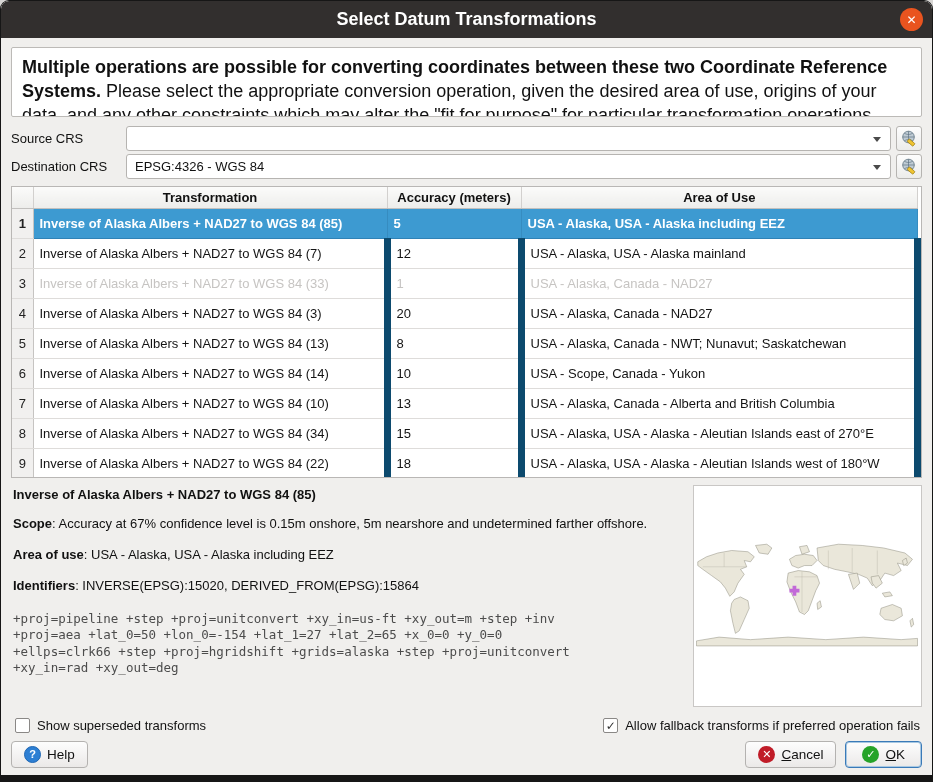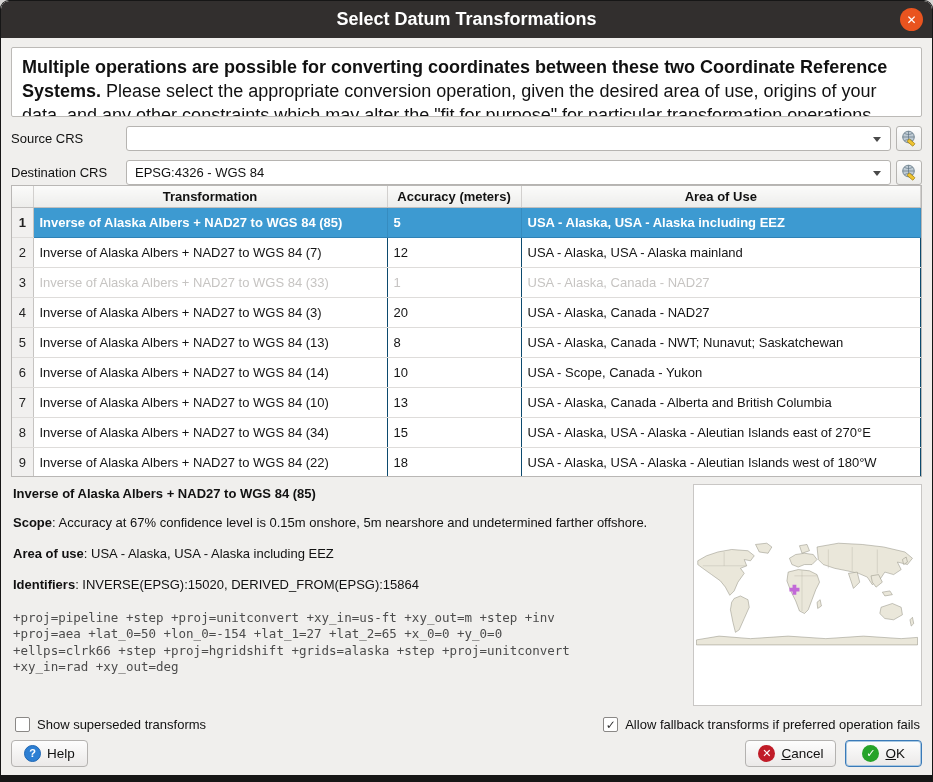--- a/index.html
+++ b/index.html
@@ -48,29 +48,29 @@
     border-left:4px solid transparent; border-right:4px solid transparent;
     border-top:5px solid #4a4a4a;
   }
   .icon-btn{
     width:26px; height:25px; margin-left:5px; background:linear-gradient(#fdfdfd,#ececea);
     border:1px solid #b6b4b1; border-radius:3px; display:flex; align-items:center;
     justify-content:center; cursor:pointer;
   }
 
   
-  .table-wrap{ border:1px solid #b9b7b5; background:#fff; height:292px; overflow:hidden; }
+  .table-wrap{ margin-top:7px; border:1px solid #b9b7b5; background:#fff; height:292px; overflow:hidden; }
   table{ width:100%; border-collapse:collapse; table-layout:fixed; font-size:13px; }
   col.c-num{ width:21px; } col.c-tr{ width:354px; } col.c-acc{ width:134px; }
   th{
     background:linear-gradient(#fbfbfa,#ededeb);
     border-right:1px solid #d2d0ce; border-bottom:1px solid #c2c0be;
     font-weight:bold; height:21px; text-align:center; color:#111;
   }
-  td{ height:30px; border-right:1px solid #0c4a6e; border-bottom:1px solid #dedcda;
+  td{ height:30px; border-right:7px solid #0c4a6e; border-bottom:1px solid #dedcda;
       padding:0 6px; color:#141414; overflow:hidden; white-space:nowrap; }
   td.num{
     background:#f1f0ef; border-right:1px solid #c6c4c2; text-align:center;
     padding:0; color:#222;
   }
   tr.selected td:not(.num){
     background:#3d9ad1; color:#ffffff; font-weight:bold;
     border-right:1px solid #368cc0; border-bottom:1px solid #2f82b6; border-top:1px solid #2f82b6;
   }
   tr.selected td.num{ font-weight:bold; }
@@ -145,21 +145,21 @@
       <div class="icon-btn">
         <svg width="17" height="17" viewBox="0 0 17 17">
           <circle cx="7.5" cy="7" r="5.8" fill="#bfcbd4" stroke="#5e7382" stroke-width="0.8"></circle>
           <path d="M7.5,1.2 v11.6 M1.7,7 h11.6 M3.3,3 c2.6,2 5.8,2 8.4,0 M3.3,11 c2.6,-2 5.8,-2 8.4,0" stroke="#5e7382" stroke-width="0.7" fill="none"></path>
           <path d="M7.5,8.2 a5.8,5.8 0 0 0 4.2,4 l-4.2,0.6 z" fill="#7ea6c6" opacity="0.8"></path>
           <rect x="8.2" y="8.8" width="7.6" height="3.4" rx="0.6" transform="rotate(40 8.2 8.8)" fill="#f0c431" stroke="#9a7d14" stroke-width="0.7"></rect>
         </svg>
       </div>
     </div>
 
-    <div class="crs-row" style="margin-top:8px;">
+    <div class="crs-row" style="margin-top:2px;">
       <span class="crs-label">Destination CRS</span>
       <div class="combo">
         <span>EPSG:4326 - WGS 84</span>
         <span class="combo-arrow"></span>
       </div>
       <div class="icon-btn">
         <svg width="17" height="17" viewBox="0 0 17 17">
           <circle cx="7.5" cy="7" r="5.8" fill="#bfcbd4" stroke="#5e7382" stroke-width="0.8"></circle>
           <path d="M7.5,1.2 v11.6 M1.7,7 h11.6 M3.3,3 c2.6,2 5.8,2 8.4,0 M3.3,11 c2.6,-2 5.8,-2 8.4,0" stroke="#5e7382" stroke-width="0.7" fill="none"></path>
           <path d="M7.5,8.2 a5.8,5.8 0 0 0 4.2,4 l-4.2,0.6 z" fill="#7ea6c6" opacity="0.8"></path>

